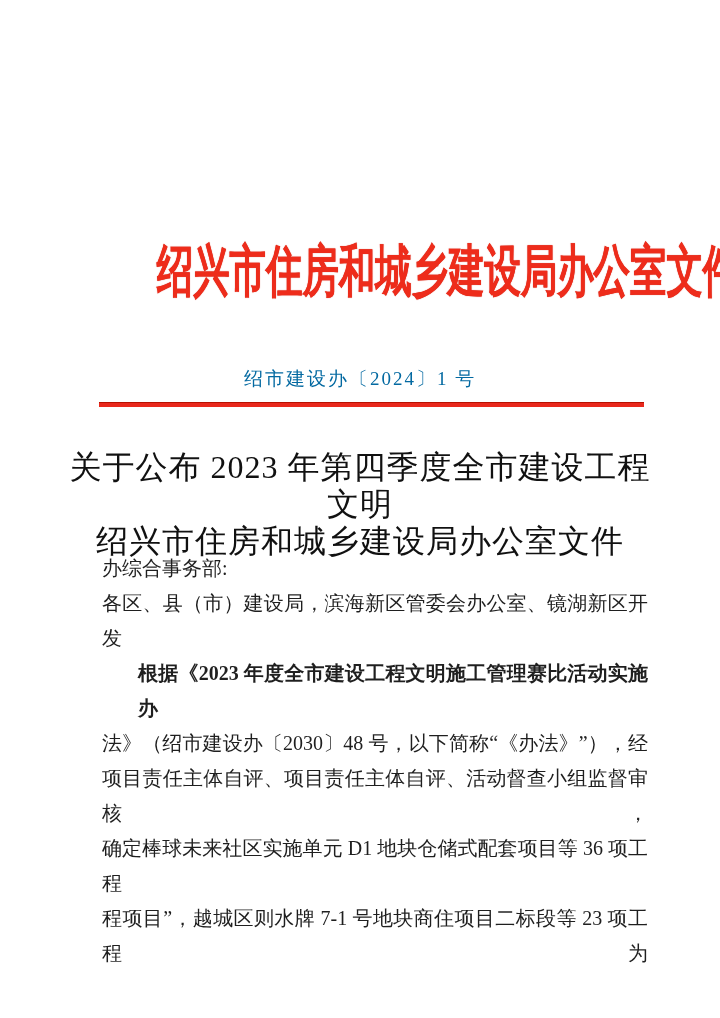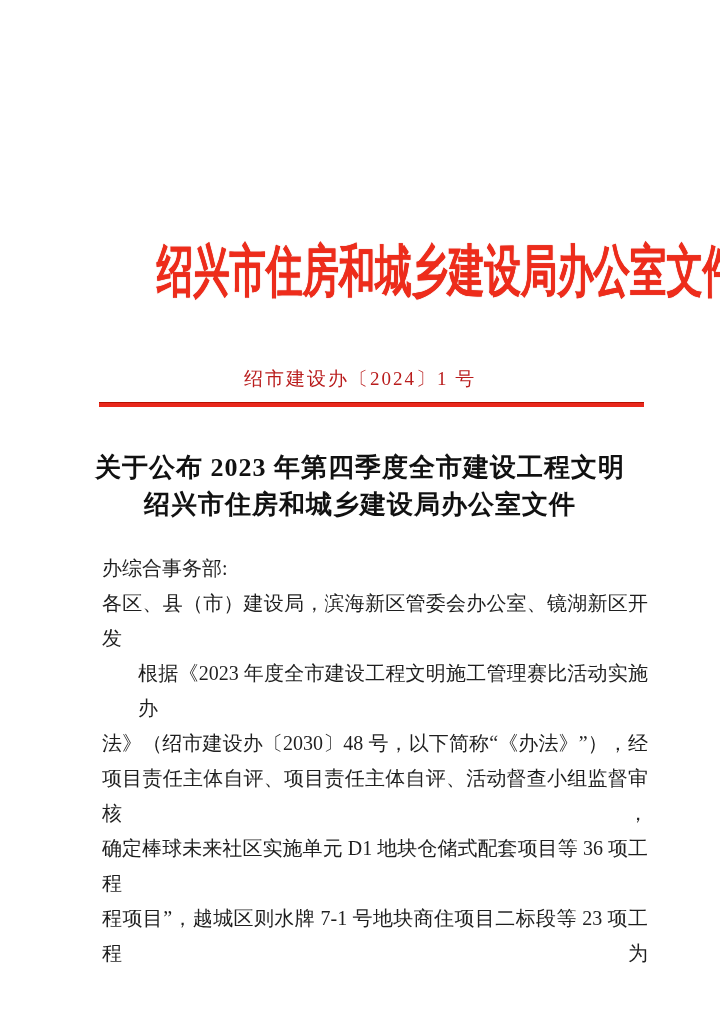--- a/index.html
+++ b/index.html
@@ -41,42 +41,42 @@
     transform-origin:center center;
     text-shadow:0 0 1px #c81400;
   }
   
   .doc-number{
     position:absolute;
     left:0;right:0;
     top:366px;
     text-align:center;
     font-size:19px;
-    color:#b91c1c;
+    color:#0369a1;
     letter-spacing:2px;
   }
   
   .red-divider{
     position:absolute;
     left:99px;
     top:402px;
     width:545px;
     height:5px;
     background:var(--divider);
     border-top:1px solid #b81000;
   }
   
   .doc-title{
     position:absolute;
     left:60px;
     width:600px;
     top:449px;
     text-align:center;
-    font-weight:bold;
-    font-size:26px;
+    font-weight:normal;
+    font-size:32px;
     line-height:37px;
     color:#111111;
     letter-spacing:1px;
   }
   
   .body-block{
     position:absolute;
     left:102px;
     top:551px;
     width:546px;
@@ -88,20 +88,21 @@
     width:100%;
     white-space:nowrap;
   }
   .body-line.jl{
     white-space:normal;
     text-align:justify;
     text-align-last:justify;
   }
   .body-line.indent{
     padding-left:36px;
+    font-weight:bold;
   }
 </style>
 </head>
 <body>
 
 <div class="page">
 
   <div class="red-banner">
     <span class="stretch">绍兴市住房和城乡建设局办公室文件</span>
   </div>

